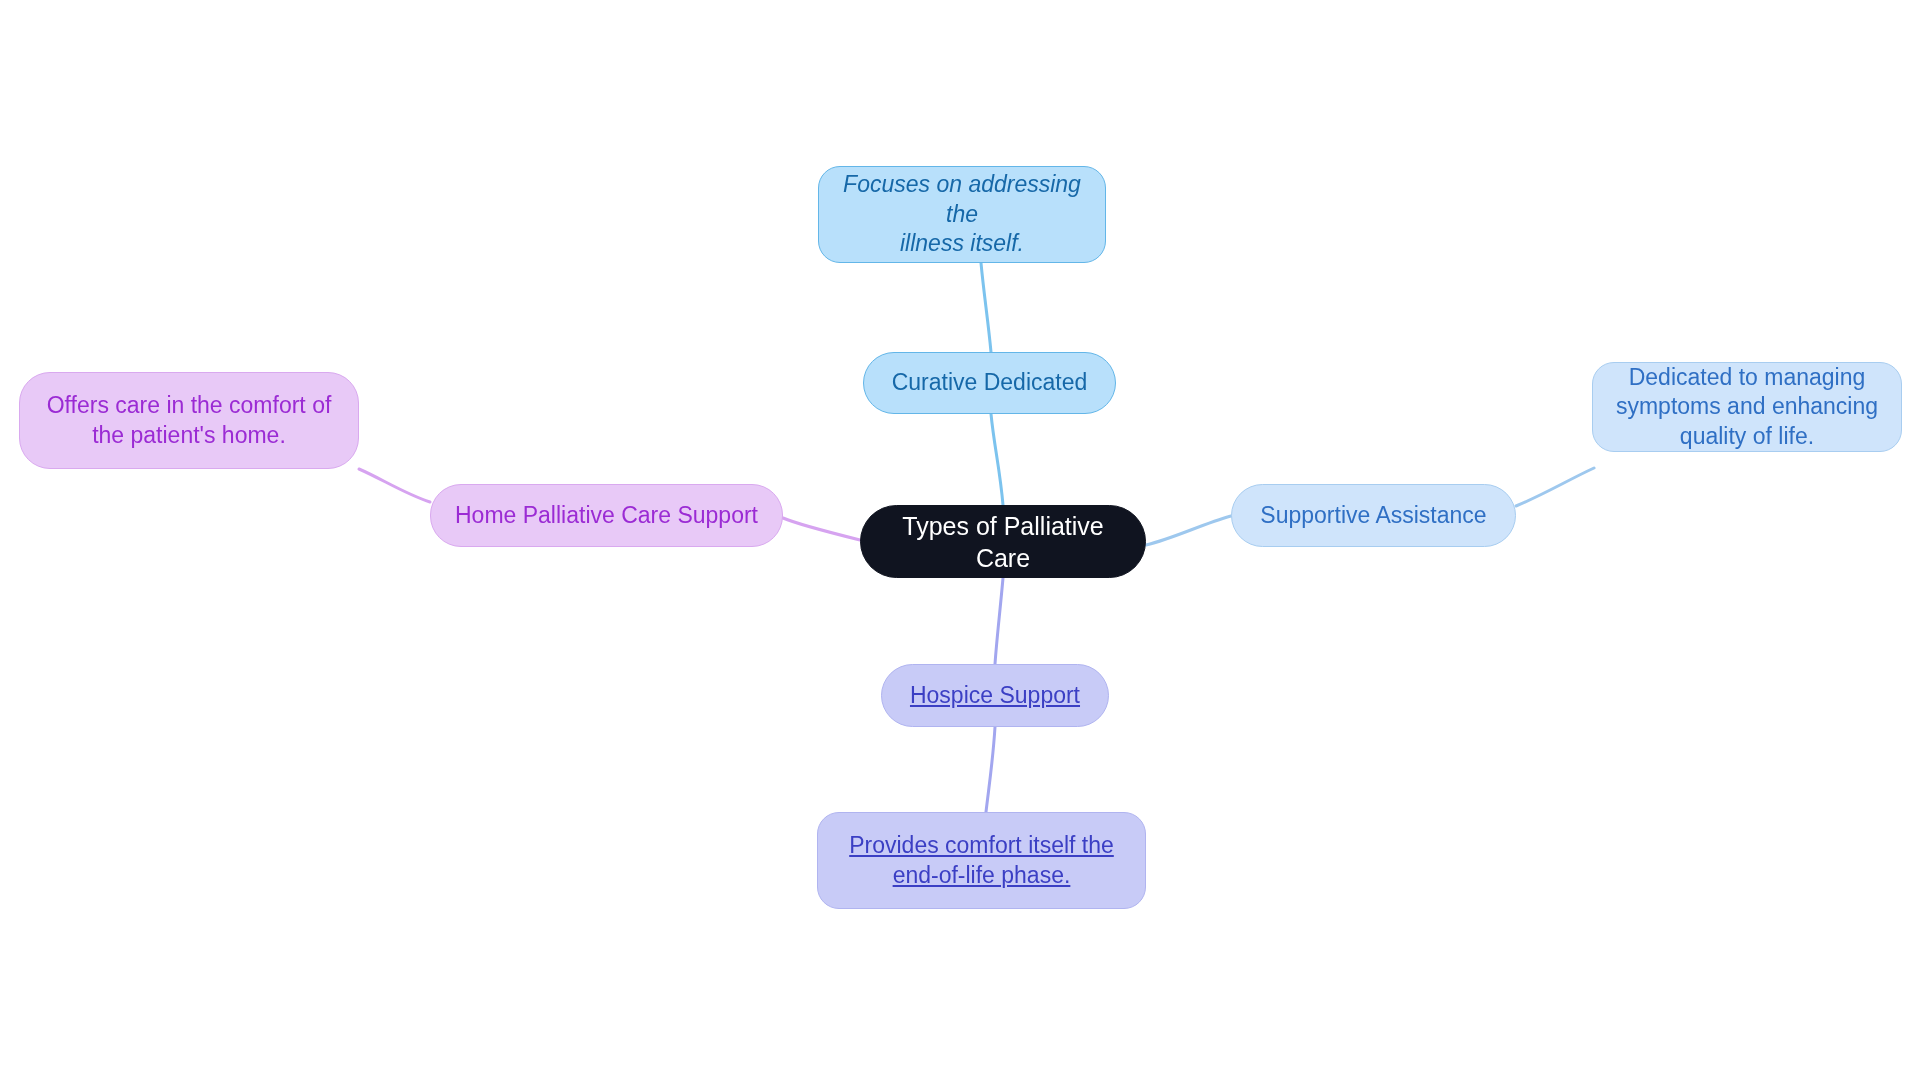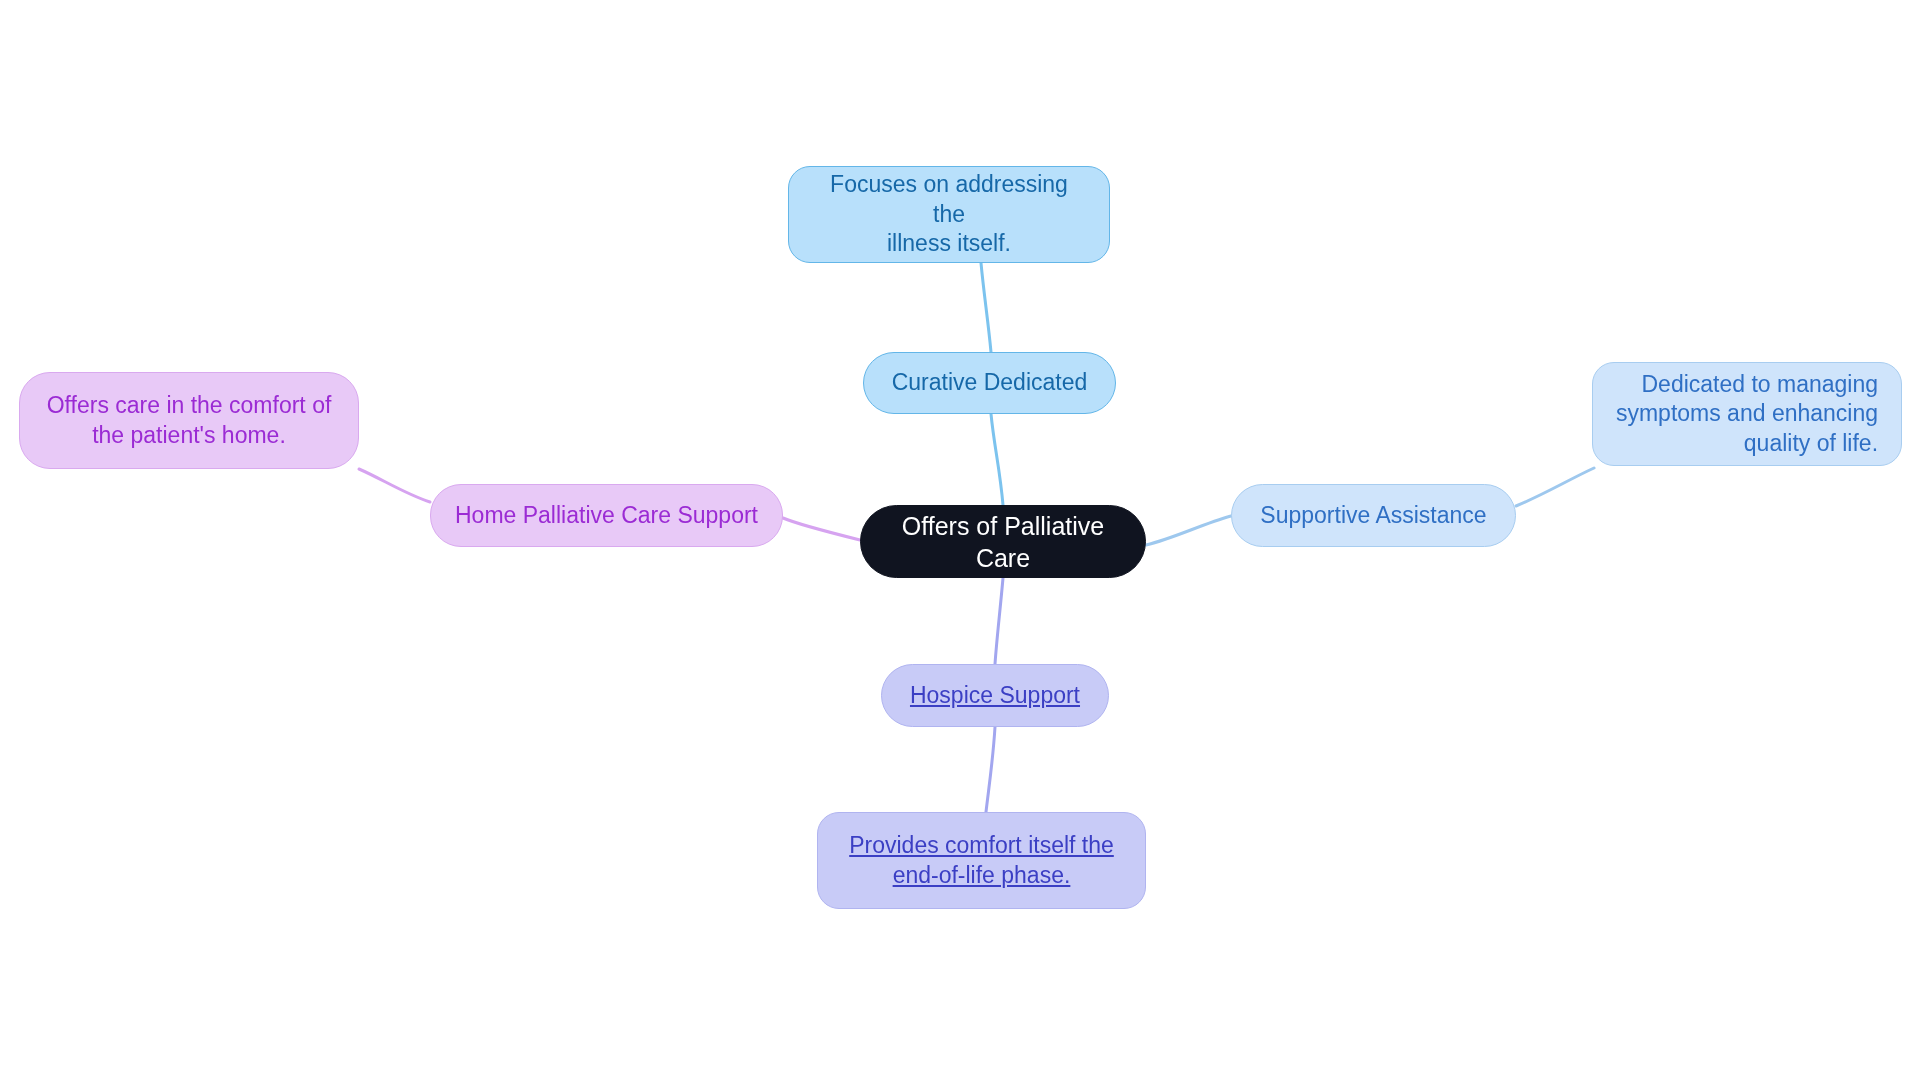--- a/index.html
+++ b/index.html
@@ -89,26 +89,26 @@
       <path d="M 1003 505 C 1000 470 994 445 991 414" fill="none" stroke="#7cc3ee" stroke-width="3" stroke-linecap="round"></path>
       <path d="M 991 352 C 988 320 984 295 981 263" fill="none" stroke="#7cc3ee" stroke-width="3" stroke-linecap="round"></path>
       <path d="M 1146 545 C 1175 538 1202 524 1231 516" fill="none" stroke="#9ec8ee" stroke-width="3" stroke-linecap="round"></path>
       <path d="M 1516 506 C 1545 494 1568 480 1594 468" fill="none" stroke="#9ec8ee" stroke-width="3" stroke-linecap="round"></path>
       <path d="M 1003 578 C 1000 612 997 636 995 664" fill="none" stroke="#a2a6ef" stroke-width="3" stroke-linecap="round"></path>
       <path d="M 995 727 C 993 760 989 786 986 812" fill="none" stroke="#a2a6ef" stroke-width="3" stroke-linecap="round"></path>
       <path d="M 860 540 C 820 530 790 521 783 518" fill="none" stroke="#d6a3f0" stroke-width="3" stroke-linecap="round"></path>
       <path d="M 430 502 C 405 494 382 479 359 469" fill="none" stroke="#d6a3f0" stroke-width="3" stroke-linecap="round"></path>
     </svg>
   <div id="nodes">
-      <div class="node node-root" style="left: 860px; top: 505px; width: 286px; height: 73px; background: rgb(16, 20, 32); border-color: rgb(16, 20, 32); color: rgb(255, 255, 255);">Offers of Palliative Care</div>
+      <div class="node node-root" style="left: 860px; top: 505px; width: 286px; height: 73px; background: rgb(16, 20, 32); border-color: rgb(16, 20, 32); color: rgb(255, 255, 255);">Types of Palliative Care</div>
       <div class="node node-branch theme-blue-a" style="left: 863px; top: 352px; width: 253px; height: 62px;">Curative Dedicated</div>
-      <div class="node node-leaf theme-blue-a" style="left: 788px; top: 166px; width: 322px; height: 97px;">Focuses on addressing the
+      <div class="node node-leaf theme-blue-a" style="left: 818px; top: 166px; width: 288px; height: 97px; font-style: italic;">Focuses on addressing the
 illness itself.</div>
       <div class="node node-branch theme-blue-b" style="left: 1231px; top: 484px; width: 285px; height: 63px;">Supportive Assistance</div>
-      <div class="node node-leaf theme-blue-b" style="left: 1592px; top: 362px; width: 310px; height: 104px; text-align: right;">Dedicated to managing
+      <div class="node node-leaf theme-blue-b" style="left: 1592px; top: 362px; width: 310px; height: 90px;">Dedicated to managing
 symptoms and enhancing
 quality of life.</div>
       <div class="node node-branch theme-violet" style="left: 881px; top: 664px; width: 228px; height: 63px;">Hospice Support</div>
       <div class="node node-leaf theme-violet" style="left: 817px; top: 812px; width: 329px; height: 97px;">Provides comfort itself the
 end-of-life phase.</div>
       <div class="node node-branch theme-orchid" style="left: 430px; top: 484px; width: 353px; height: 63px;">Home Palliative Care Support</div>
       <div class="node node-leaf theme-orchid" style="left: 19px; top: 372px; width: 340px; height: 97px;">Offers care in the comfort of
 the patient's home.</div>
     </div>
 </div>

